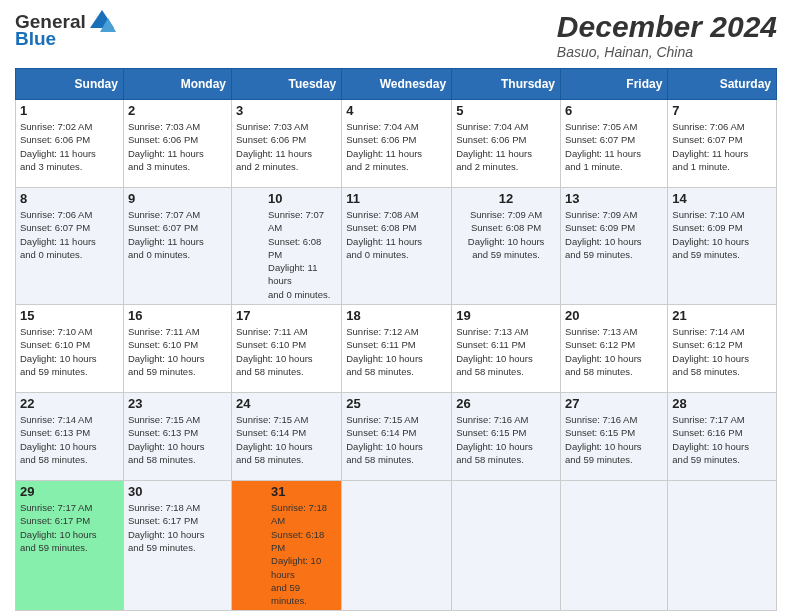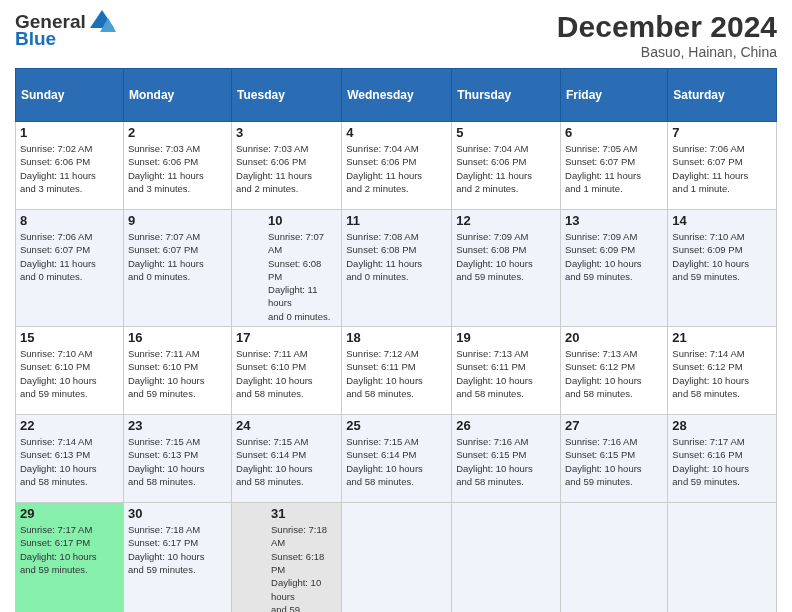--- a/index.html
+++ b/index.html
@@ -18,41 +18,41 @@
       display: flex;
       justify-content: space-between;
       align-items: flex-start;
       margin-bottom: 8px;
     }
     .logo {
       display: flex;
       align-items: flex-start;
     }
     .title-block {
-      text-align: right;
+      font-style: italic;
     }
     .month-title {
       font-size: 30px;
       font-weight: bold;
       color: #333;
     }
     .location {
       font-size: 14px;
       color: #555;
     }
     .calendar {
       width: 100%;
       border-collapse: collapse;
       font-size: 10px;
     }
     .calendar th {
       background-color: #2a6db5;
       color: #fff;
-      text-align: left;
-      padding: 19px 5px;
+      text-align: right;
+      padding: 8px 5px;
       font-size: 12px;
       font-weight: bold;
       border: 1px solid #1a5a9a;
     }
     .calendar td {
       vertical-align: top;
       border: 1px solid #ccc;
       padding: 3px 4px;
       width: 113px;
       height: 88px;
@@ -156,21 +156,21 @@
             <div class="day-info">Sunrise: 7:07 AM<br>Sunset: 6:07 PM<br>Daylight: 11 hours<br>and 0 minutes.</div>
           </td>
           <td style="background-color: rgb(240, 244, 250); padding-left: 36px;">
             <span class="day-num">10</span>
             <div class="day-info">Sunrise: 7:07 AM<br>Sunset: 6:08 PM<br>Daylight: 11 hours<br>and 0 minutes.</div>
           </td>
           <td style="background-color: rgb(240, 244, 250);">
             <span class="day-num">11</span>
             <div class="day-info">Sunrise: 7:08 AM<br>Sunset: 6:08 PM<br>Daylight: 11 hours<br>and 0 minutes.</div>
           </td>
-          <td style="background-color: rgb(240, 244, 250);">
+          <td style="background-color: rgb(240, 244, 250); text-align: center;">
             <span class="day-num">12</span>
             <div class="day-info">Sunrise: 7:09 AM<br>Sunset: 6:08 PM<br>Daylight: 10 hours<br>and 59 minutes.</div>
           </td>
           <td style="background-color: rgb(240, 244, 250);">
             <span class="day-num">13</span>
             <div class="day-info">Sunrise: 7:09 AM<br>Sunset: 6:09 PM<br>Daylight: 10 hours<br>and 59 minutes.</div>
           </td>
           <td style="background-color: rgb(240, 244, 250);">
             <span class="day-num">14</span>
             <div class="day-info">Sunrise: 7:10 AM<br>Sunset: 6:09 PM<br>Daylight: 10 hours<br>and 59 minutes.</div>
@@ -238,21 +238,21 @@
         </tr>
         <tr>
           <td style="background-color: #86efac;">
             <span class="day-num">29</span>
             <div class="day-info">Sunrise: 7:17 AM<br>Sunset: 6:17 PM<br>Daylight: 10 hours<br>and 59 minutes.</div>
           </td>
           <td style="background-color: rgb(240, 244, 250); margin-top: 12px;">
             <span class="day-num">30</span>
             <div class="day-info">Sunrise: 7:18 AM<br>Sunset: 6:17 PM<br>Daylight: 10 hours<br>and 59 minutes.</div>
           </td>
-          <td style="background-color: #e5e5e5; padding-left: 39px;">
+          <td style="background-color: #f97316; padding-left: 39px;">
             <span class="day-num">31</span>
             <div class="day-info">Sunrise: 7:18 AM<br>Sunset: 6:18 PM<br>Daylight: 10 hours<br>and 59 minutes.</div>
           </td>
           <td class="empty-cell" style="background-color: rgb(240, 244, 250);"></td>
           <td class="empty-cell" style="background-color: rgb(240, 244, 250);"></td>
           <td class="empty-cell" style="background-color: rgb(240, 244, 250);"></td>
           <td class="empty-cell" style="background-color: rgb(240, 244, 250);"></td>
         </tr>
       </tbody>
   </table>

